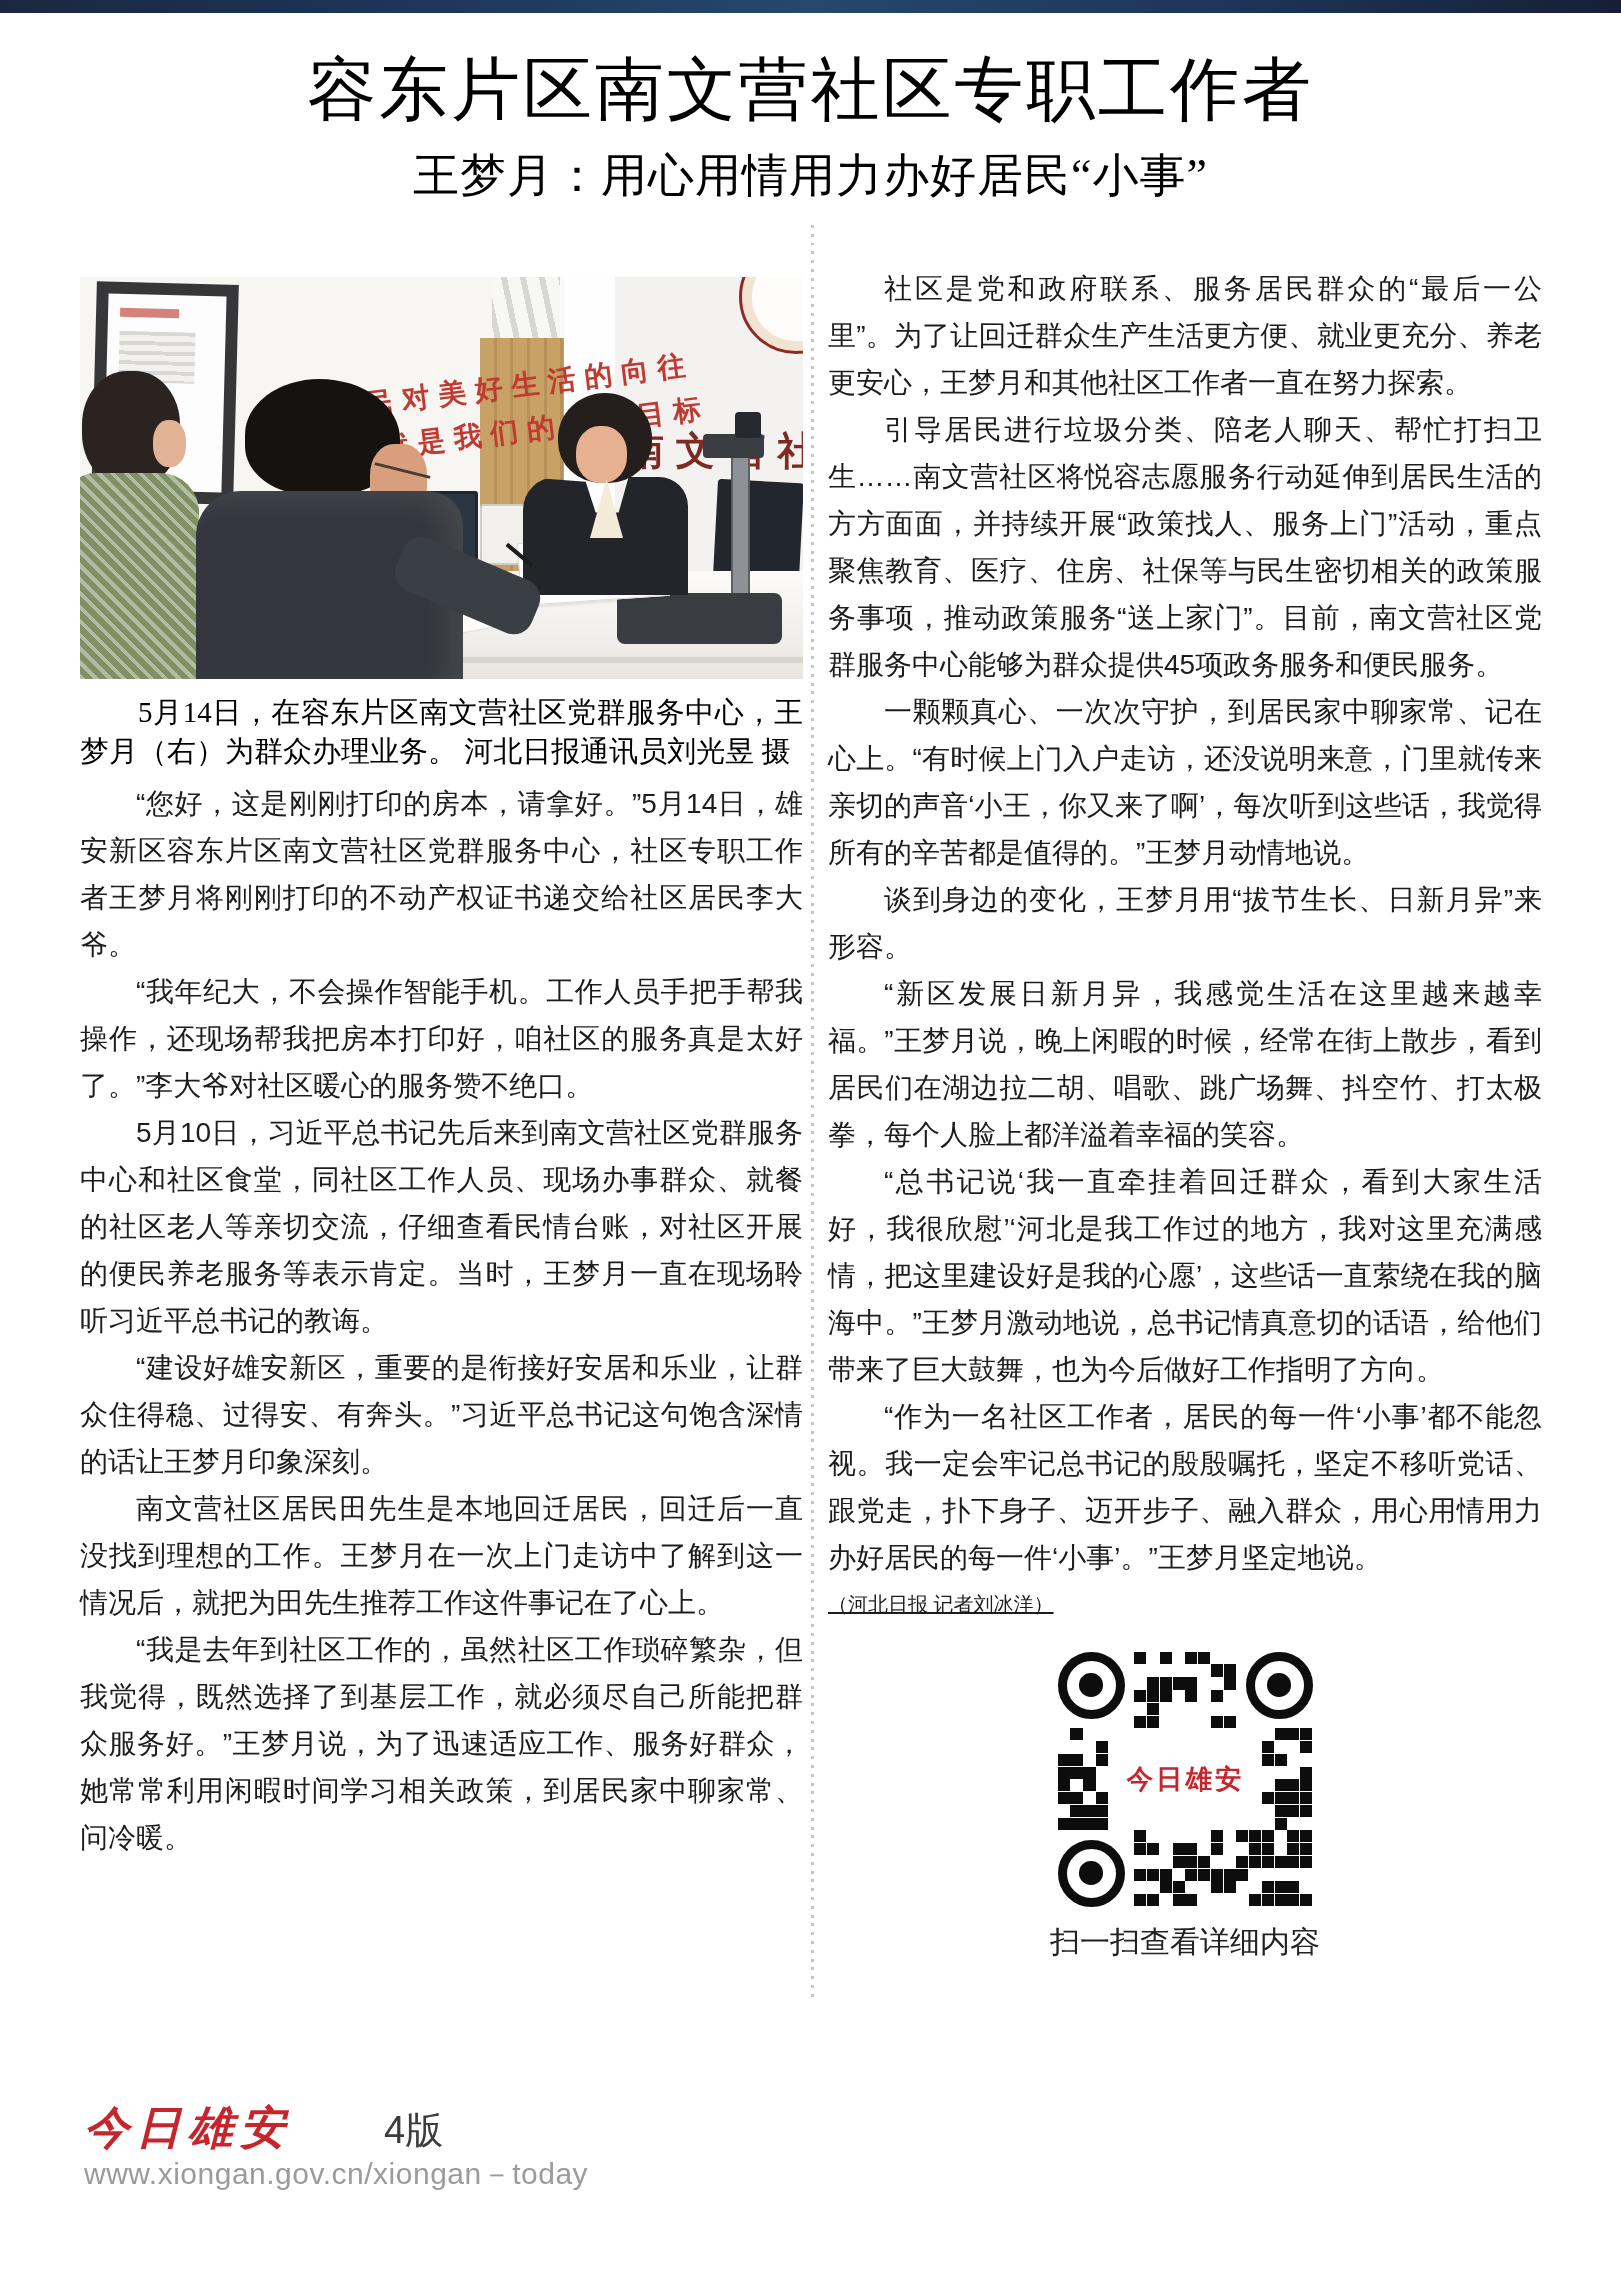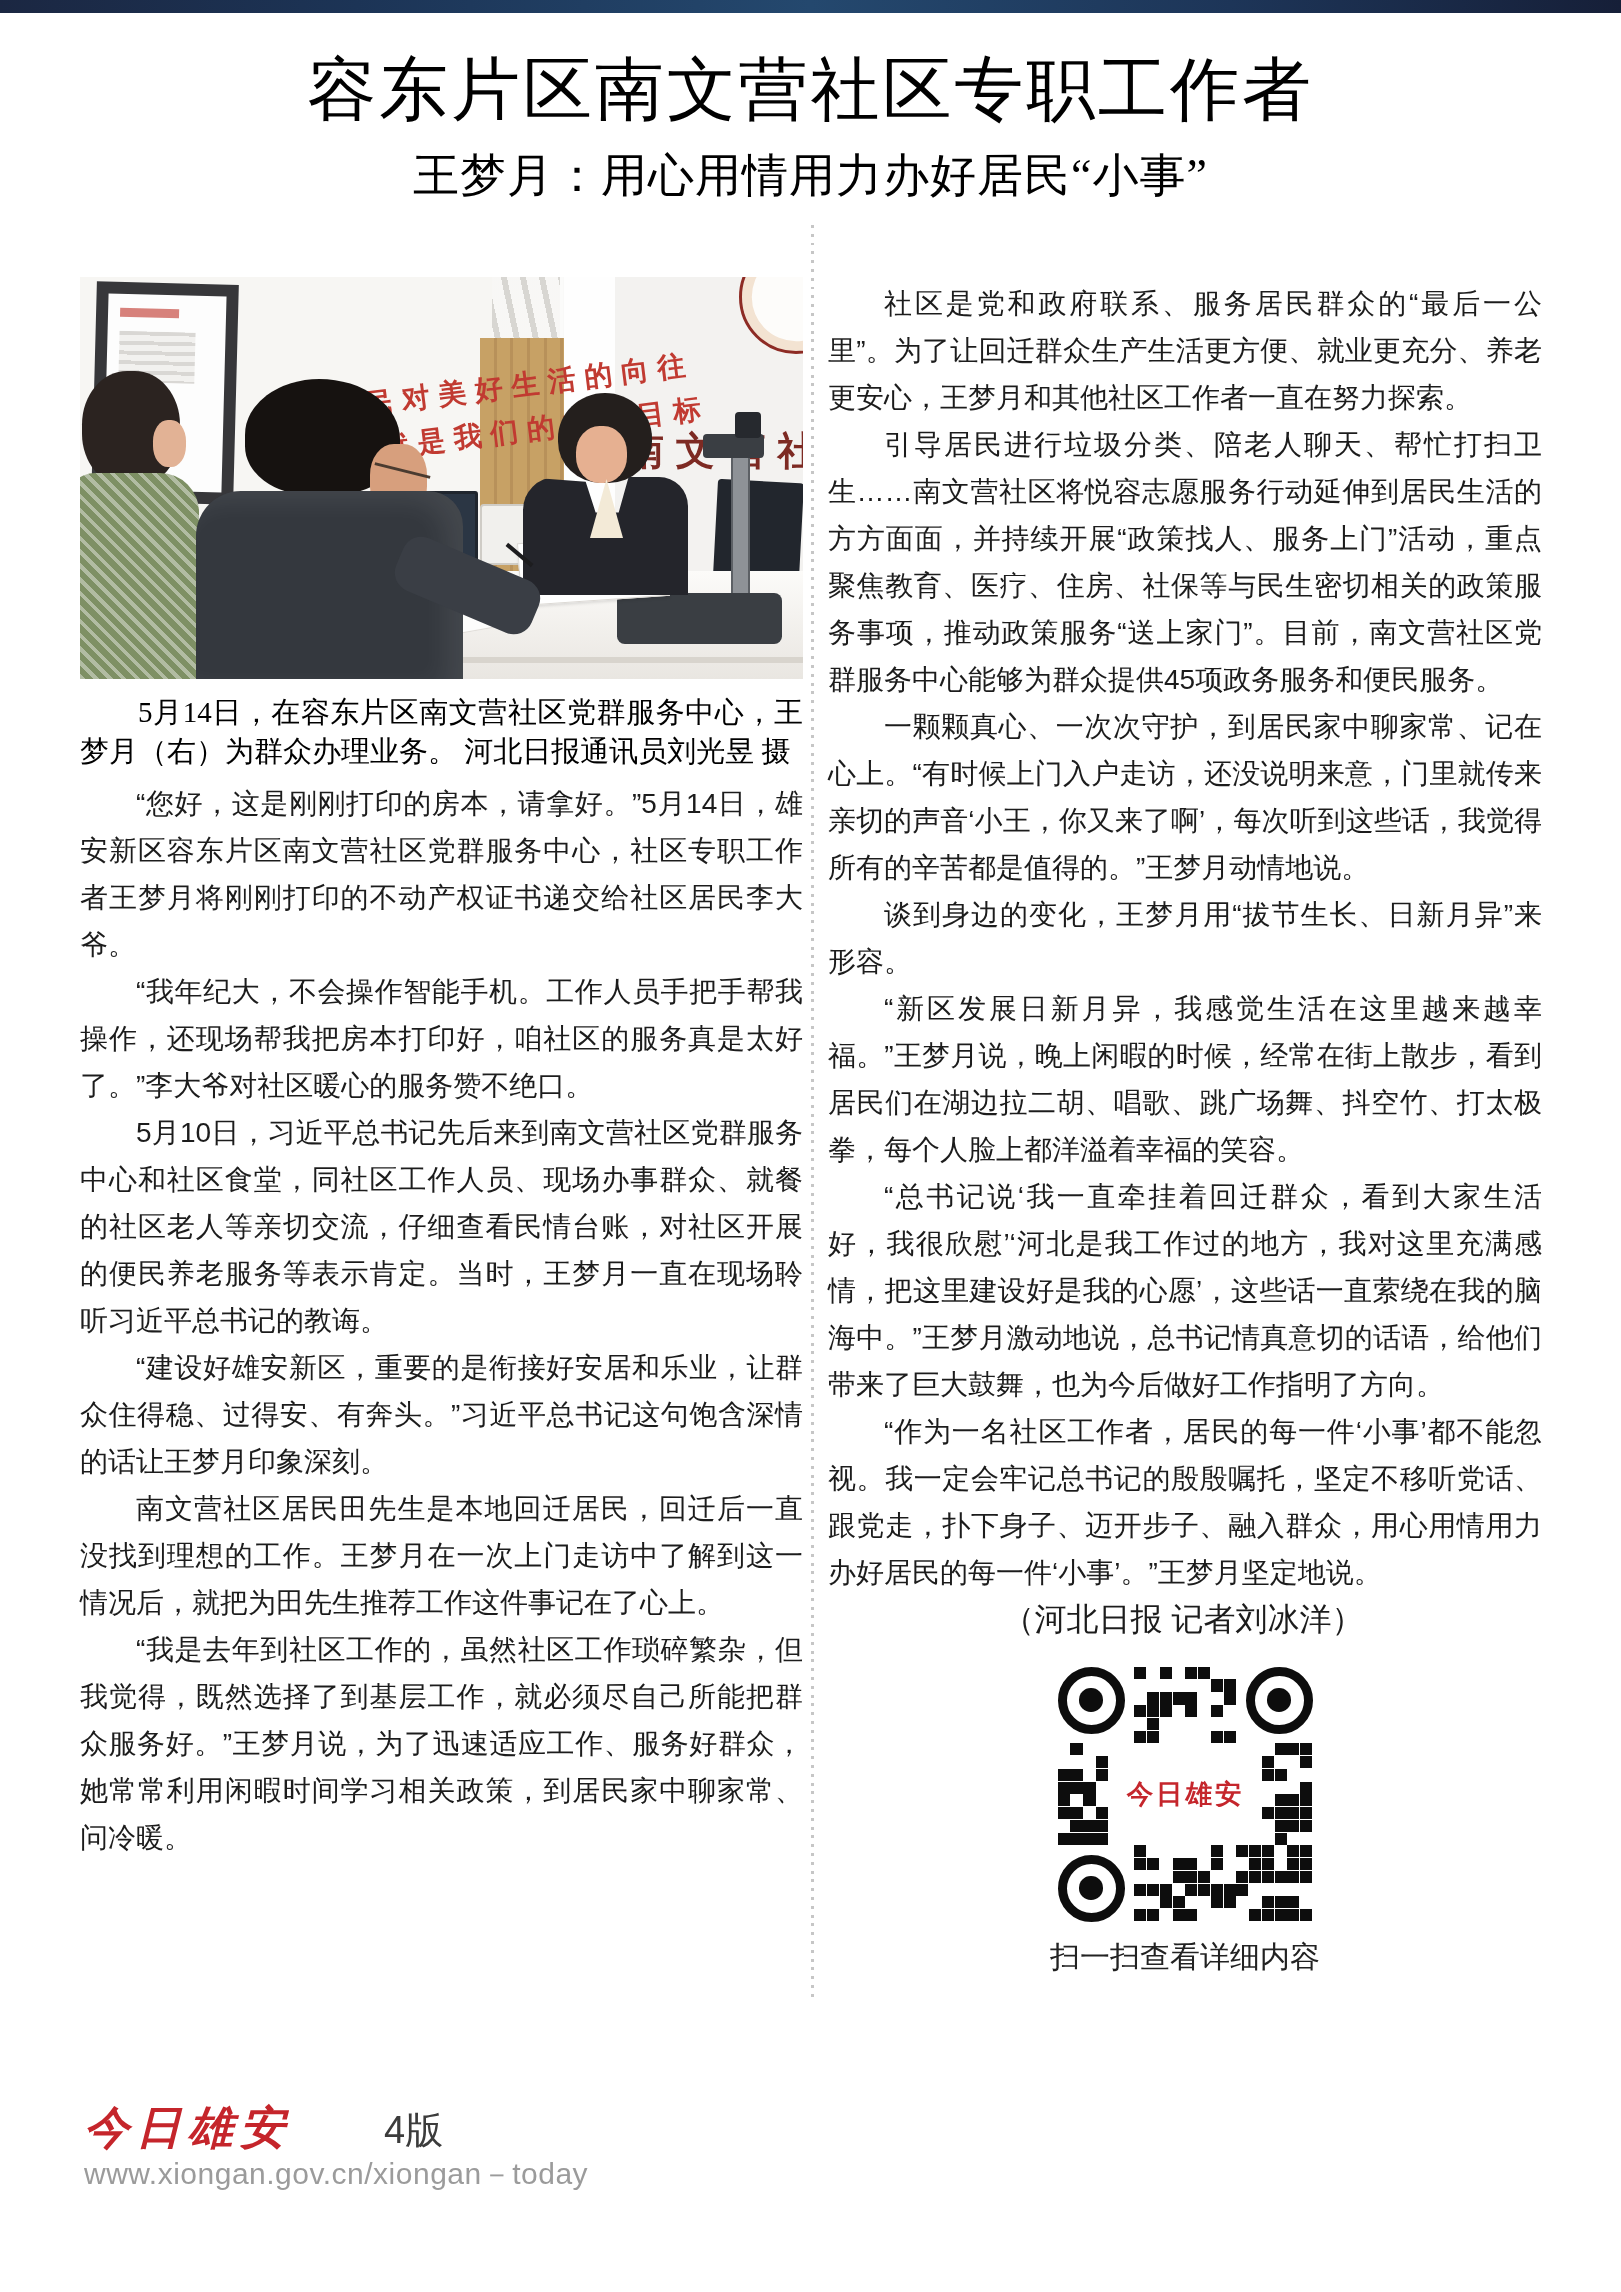--- a/index.html
+++ b/index.html
@@ -6,21 +6,21 @@
   .page{position:relative;width:1621px;height:2293px;background:#fff;overflow:hidden;
         font-family:"Liberation Sans","DejaVu Sans",sans-serif;color:#1c1c1c;}
   .topbar{position:absolute;top:0;left:0;width:1621px;height:12.7px;
         background:linear-gradient(90deg,#1b2742 0%,#1c3456 22%,#24486e 50%,#1d3558 76%,#161f38 100%);}
   .headline{position:absolute;top:47px;left:0;width:1621px;text-align:center;
         font-family:"Liberation Serif","DejaVu Serif",serif;color:#000;}
   .headline .hl1{font-size:69px;line-height:86px;letter-spacing:2.9px;}
   .headline .hl2{font-size:46px;line-height:86px;letter-spacing:1px;}
 
   .col-left{position:absolute;left:80px;top:277px;width:723px;}
-  .col-right{position:absolute;left:828px;top:280px;width:714px;}
+  .col-right{position:absolute;left:828px;top:265px;width:714px;}
   .divider{position:absolute;left:811px;top:225px;height:1774px;width:2.9px;
         background-image:repeating-linear-gradient(to bottom,#c6c6c6 0 2.9px,transparent 2.9px 8.8px);}
 
   
   .photo{position:relative;width:723px;height:402px;overflow:hidden;background:#efedea;}
   .ph-ceiling{position:absolute;left:0;top:0;width:723px;height:69px;background:#fbfbfa;}
   .ph-slats{position:absolute;left:225px;top:0;width:255px;height:63px;
         background:repeating-linear-gradient(78deg,#cfcdc8 0 5.9px,#f7f6f4 5.9px 18.6px);opacity:.8;}
   .ph-wall-left{position:absolute;left:0;top:0;width:412px;height:333px;background:#f7f6f3;}
   .ph-frame{position:absolute;left:13.7px;top:5.9px;width:118px;height:196px;background:#fdfdfd;
@@ -79,21 +79,21 @@
         border-radius:45px 35px 0 0;box-shadow:inset -17.6px 9.8px 25.5px rgba(255,255,255,.08);}
   .ph-man-arm{position:absolute;left:314px;top:280px;width:147px;height:57px;background:#3a3e45;
         border-radius:19.6px;transform:rotate(23deg);}
   .ph-pen{position:absolute;left:423px;top:276px;width:33px;height:3.9px;background:#1d1d1f;transform:rotate(40deg);}
 
   
   .caption{margin-top:13.7px;font-family:"Liberation Serif","DejaVu Serif",serif;
         font-size:29px;line-height:39px;text-indent:2em;color:#000;text-align:justify;}
   .body-text{margin-top:9px;font-size:28px;line-height:47px;text-align:justify;color:#1c1c1c;}
   .body-text p{margin:0;text-indent:2em;}
-  .byline{font-size:32px;line-height:47px;text-align:center;color:#1c1c1c;padding-right:3.9px;}
+  .byline{font-size:20px;line-height:47px;text-align:left;color:#1c1c1c;padding-right:3.9px;text-decoration:underline;}
 
   
   .qr-wrap{margin-top:23.5px;width:714px;display:flex;flex-direction:column;align-items:center;}
   .qr{position:relative;width:255px;height:255px;background:#fff;}
   .qr-eye{position:absolute;width:67px;height:67px;border:9.8px solid #0d0d0d;border-radius:50%;box-sizing:border-box;background:#fff;}
   .qr-eye i{position:absolute;left:50%;top:50%;width:23.5px;height:23.5px;margin:-11.8px 0 0 -11.8px;background:#0d0d0d;border-radius:50%;}
   .qr-eye.tl{left:0;top:0;}
   .qr-eye.tr{right:0;top:0;}
   .qr-eye.bl{left:0;bottom:0;}
   .qr-center{position:absolute;left:50%;top:50%;width:153px;height:102px;margin:-51px 0 0 -76px;background:#fff;

